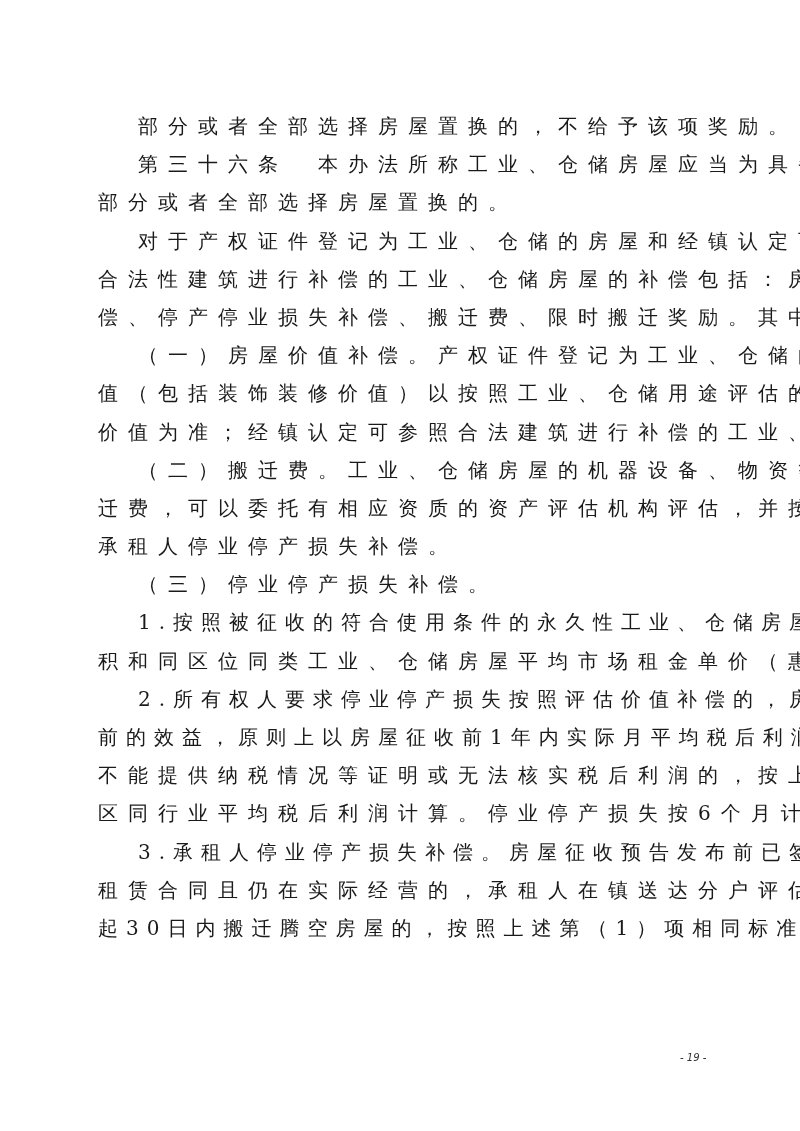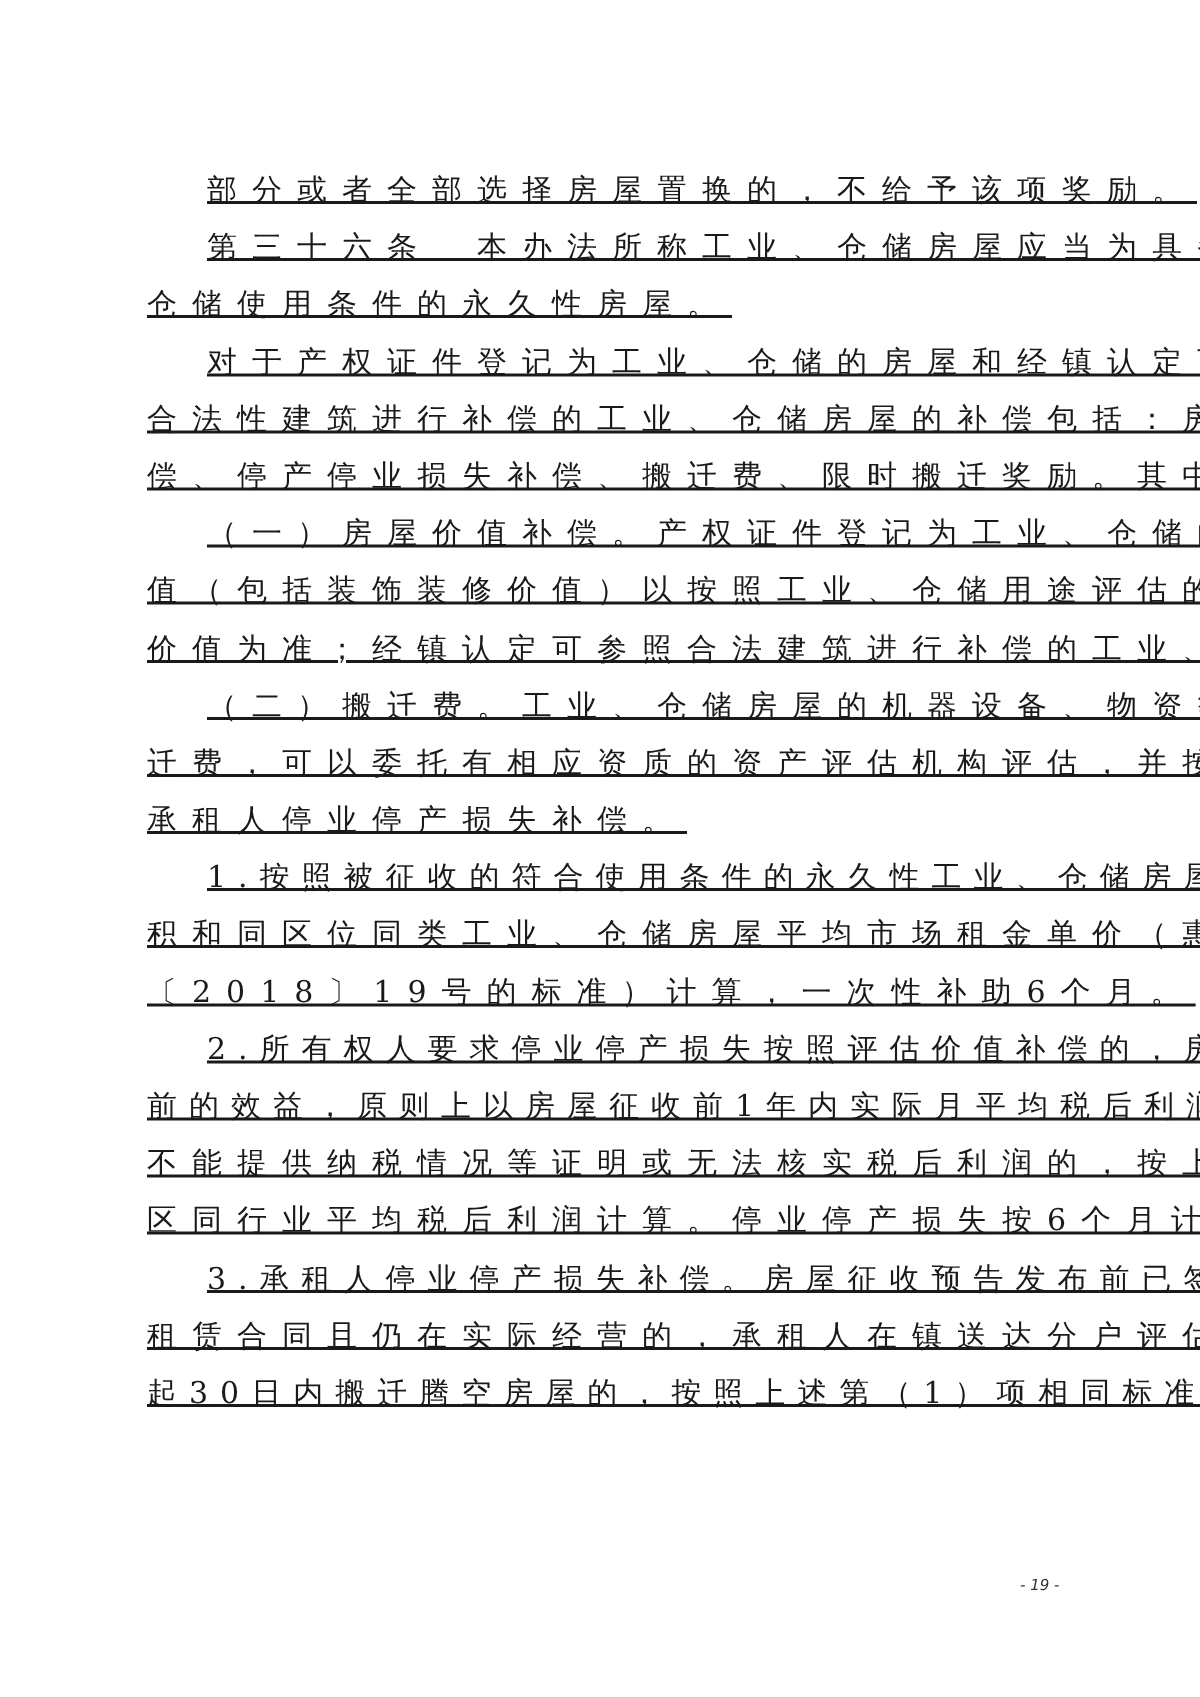--- a/index.html
+++ b/index.html
@@ -21,21 +21,20 @@
       top: 107px;
       width: 604px;
     }
     .line {
       height: 38.2px;
       line-height: 38.2px;
       font-size: 20px;
       letter-spacing: 10px;
       white-space: nowrap;
       overflow: visible;
-      text-decoration: underline;
     }
     .line.indent {
       padding-left: 40px;
     }
     .line.tight {
       letter-spacing: 8px;
     }
     .page-number {
       position: absolute;
       left: 680px;
@@ -46,33 +45,33 @@
       letter-spacing: 0;
       font-style: italic;
     }
   </style>
 </head>
 <body>
 
 <div class="page">
   <div class="line indent">部分或者全部选择房屋置换的，不给予该项奖励。</div>
   <div class="line indent">第三十六条　本办法所称工业、仓储房屋应当为具备工业、</div>
-  <div class="line">仓储使用条件的永久性房屋。</div>
+  <div class="line">部分或者全部选择房屋置换的。</div>
   <div class="line indent">对于产权证件登记为工业、仓储的房屋和经镇认定可以参照</div>
   <div class="line">合法性建筑进行补偿的工业、仓储房屋的补偿包括：房屋价值补</div>
   <div class="line">偿、停产停业损失补偿、搬迁费、限时搬迁奖励。其中：</div>
   <div class="line indent">（一）房屋价值补偿。产权证件登记为工业、仓储的房屋价</div>
   <div class="line">值（包括装饰装修价值）以按照工业、仓储用途评估的房屋市场</div>
   <div class="line">价值为准；经镇认定可参照合法建筑进行补偿的工业、仓储类房</div>
   <div class="line indent">（二）搬迁费。工业、仓储房屋的机器设备、物资等动产搬</div>
   <div class="line">迁费，可以委托有相应资质的资产评估机构评估，并按有关规定</div>
   <div class="line">承租人停业停产损失补偿。</div>
+  <div class="line indent">（三）停业停产损失补偿。</div>
   <div class="line indent tight">1.按照被征收的符合使用条件的永久性工业、仓储房屋建筑面</div>
   <div class="line">积和同区位同类工业、仓储房屋平均市场租金单价（惠阳府办</div>
-  <div class="line">〔2018〕19号的标准）计算，一次性补助6个月。</div>
   <div class="line indent tight">2.所有权人要求停业停产损失按照评估价值补偿的，房屋征收</div>
   <div class="line tight">前的效益，原则上以房屋征收前1年内实际月平均税后利润为准，</div>
   <div class="line">不能提供纳税情况等证明或无法核实税后利润的，按上年度本地</div>
   <div class="line">区同行业平均税后利润计算。停业停产损失按6个月计算。</div>
   <div class="line indent tight">3.承租人停业停产损失补偿。房屋征收预告发布前已签订房屋</div>
   <div class="line">租赁合同且仍在实际经营的，承租人在镇送达分户评估报告之日</div>
   <div class="line tight">起30日内搬迁腾空房屋的，按照上述第（1）项相同标准一次性</div>
 </div>
 
 <div class="page-number">- 19 -</div>

